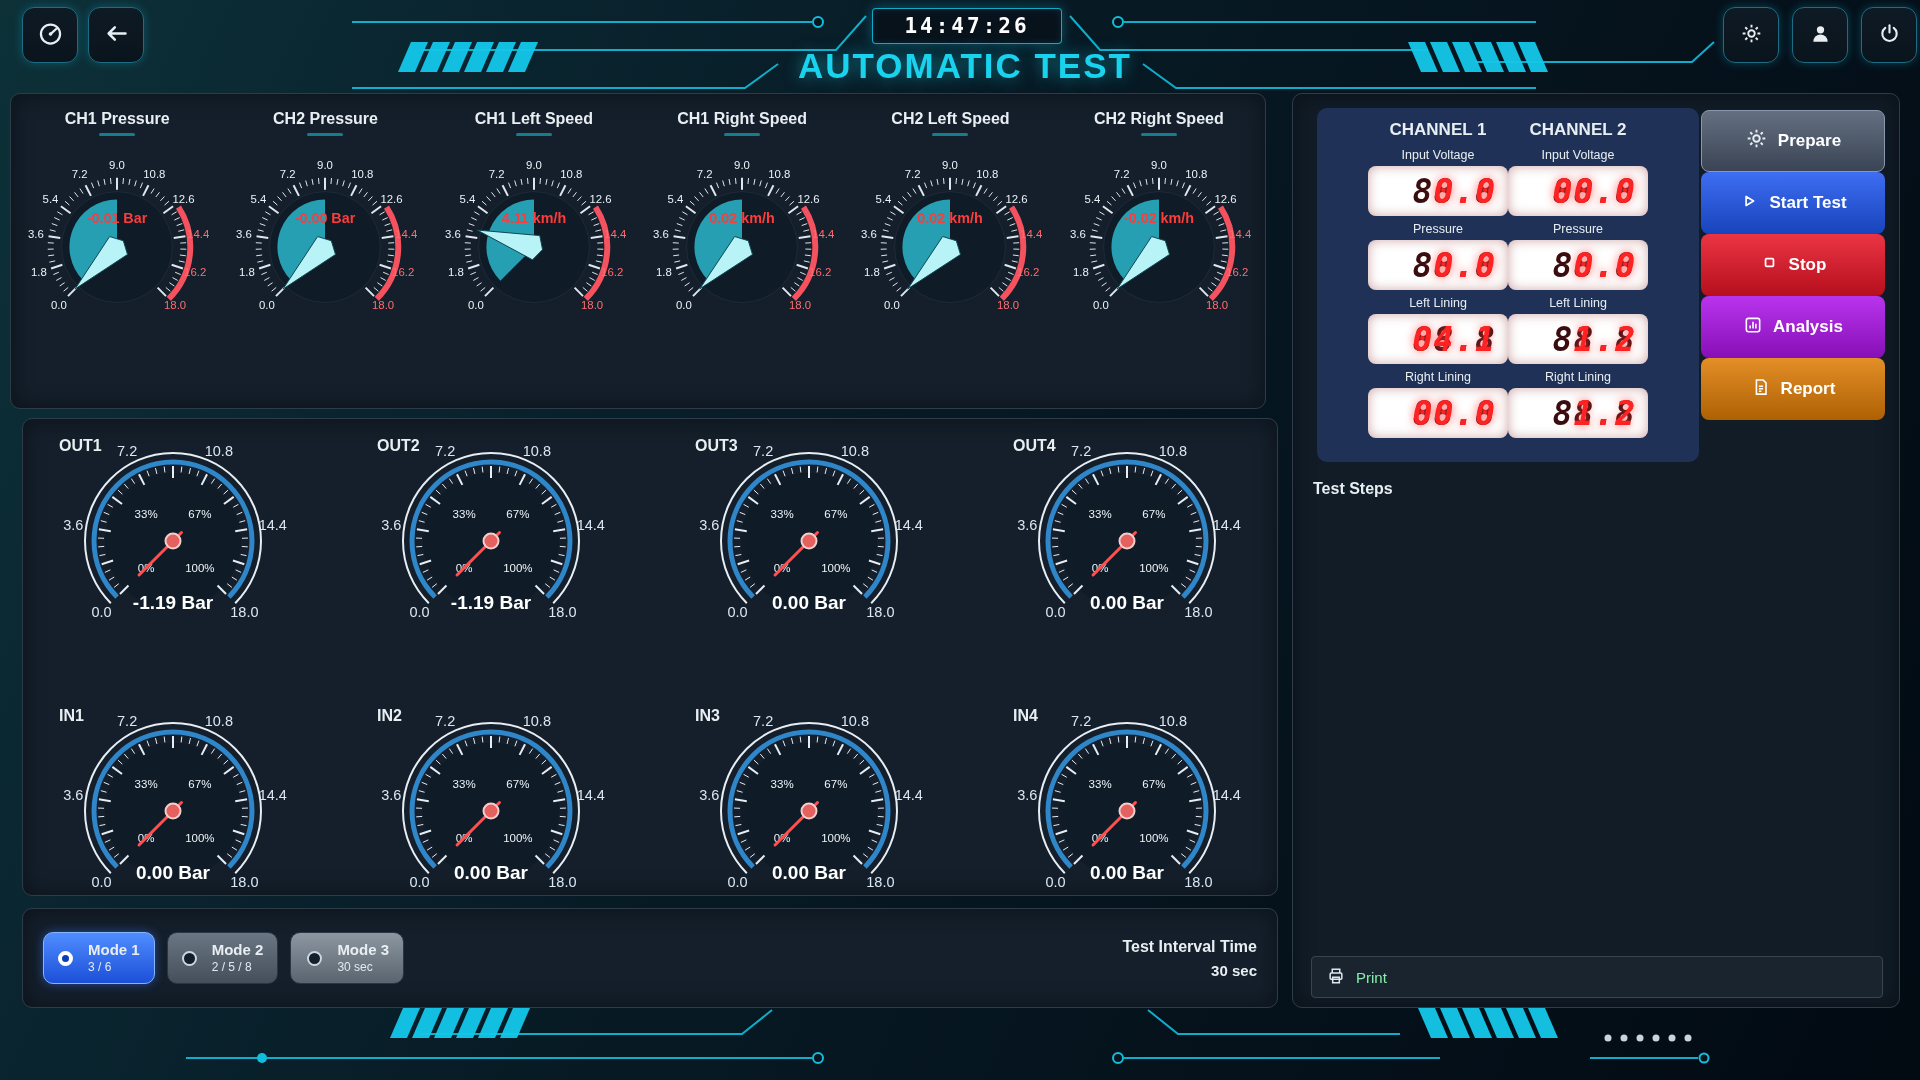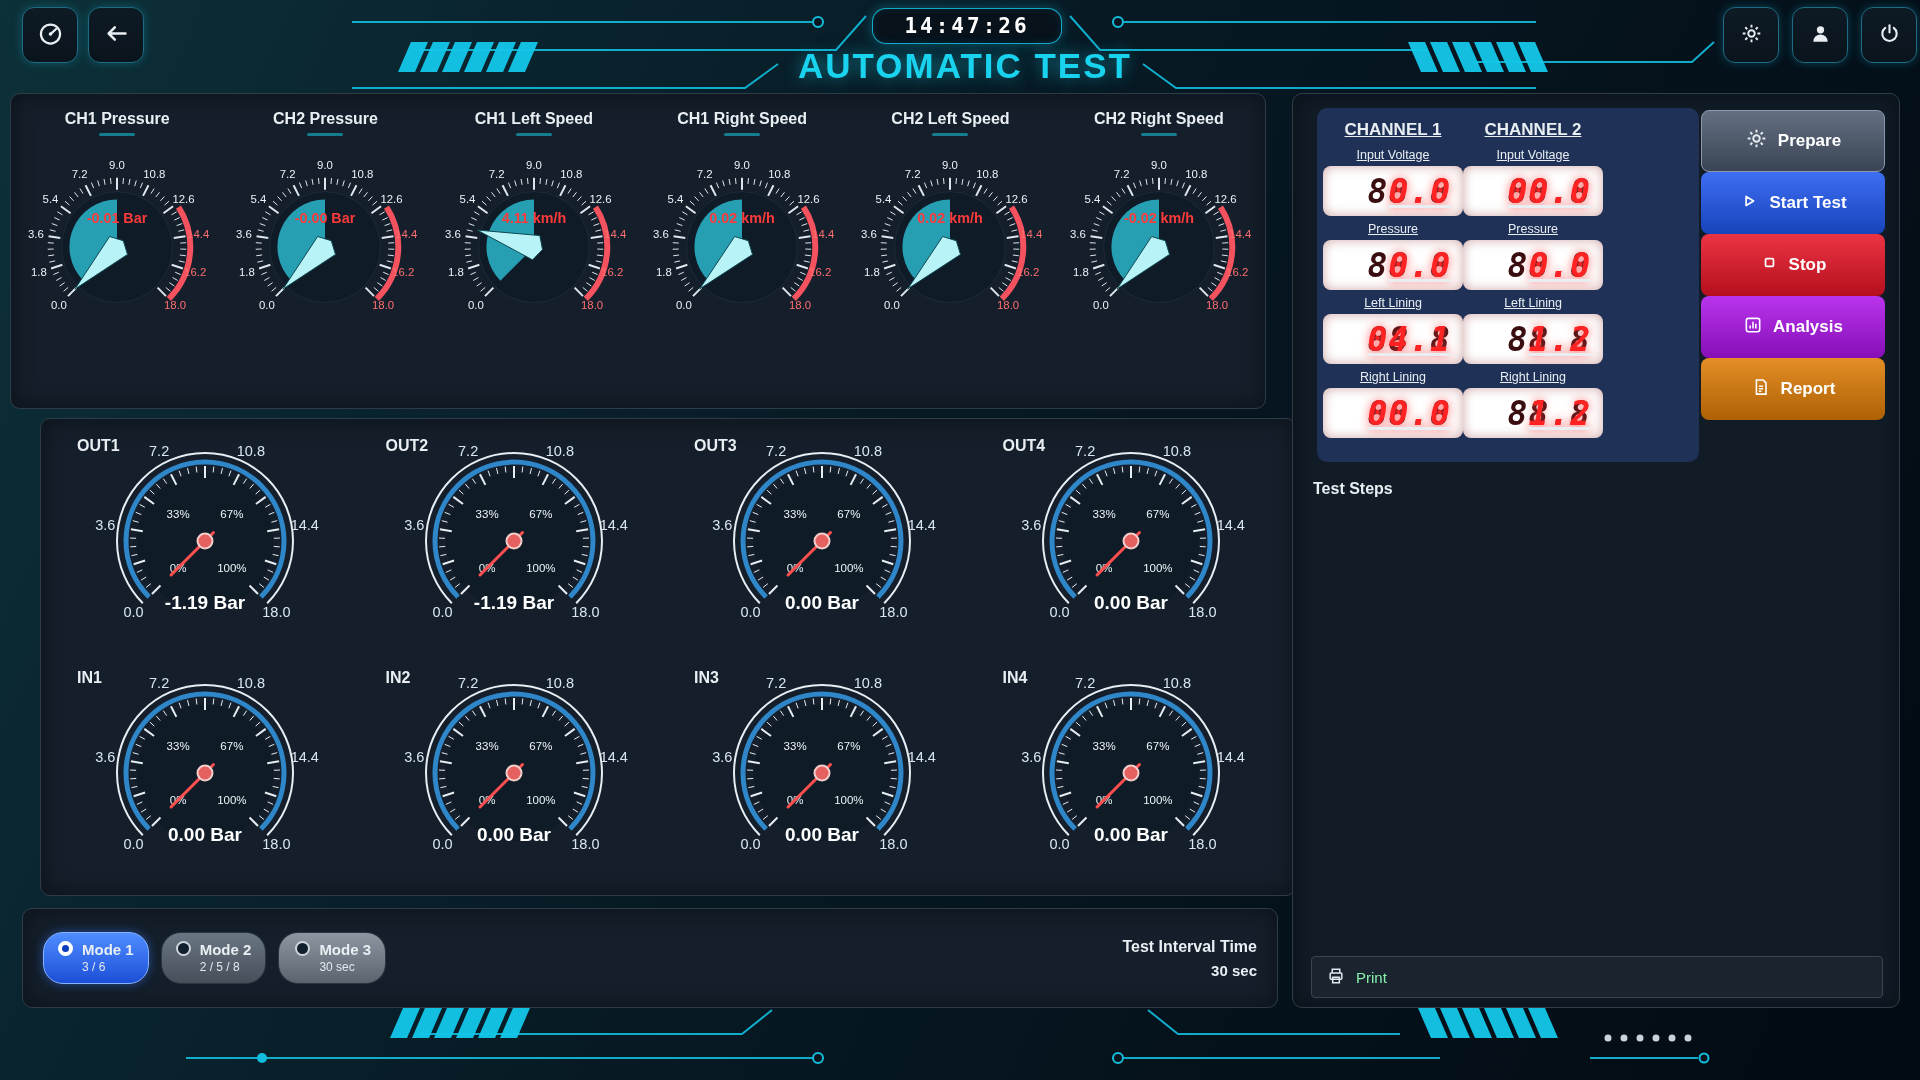--- a/index.html
+++ b/index.html
@@ -7,62 +7,62 @@
   .app{position:relative;width:1920px;height:1080px;overflow:hidden;color:#e8eef2;
     background:linear-gradient(115deg,#0d3138 0%,#0a2530 20%,#071a24 45%,#05121c 70%,#020a12 100%);}
   .deco{position:absolute;left:0;top:0;pointer-events:none;z-index:0}
   .panel{position:absolute;background:#141f2b;border:1px solid #2e3c49;border-radius:10px;
     box-shadow:inset 0 0 22px rgba(0,0,0,.45);z-index:1}
   
   .icon-btn{position:absolute;top:7px;width:56px;height:56px;border-radius:12px;cursor:pointer;z-index:2;
     background:linear-gradient(180deg,#0e1a24,#0a141d);border:1px solid #1d6c84;
     box-shadow:0 0 10px rgba(23,195,230,.28);display:flex;align-items:center;justify-content:center;}
   .time-capsule{position:absolute;left:872px;top:8px;width:190px;height:36px;z-index:2;
-    background:#08121b;border:1px solid rgba(23,195,230,.85);border-radius:14px;
+    background:#08121b;border:1px solid rgba(23,195,230,.85);border-radius:4px;
     box-shadow:0 0 12px rgba(23,195,230,.35), inset 0 0 8px rgba(23,195,230,.12);
     display:flex;align-items:center;justify-content:center;}
   .time-capsule span{font-family:"DejaVu Sans Mono",monospace;font-weight:bold;font-size:21px;letter-spacing:3px;color:#fff;}
   .page-title{position:absolute;left:640px;width:650px;top:46px;text-align:center;z-index:2;
     font-size:35px;font-weight:bold;letter-spacing:2px;color:#19d3ee;text-shadow:0 0 16px rgba(25,211,238,.55);}
   
   .top-gauges{left:10px;top:93px;width:1256px;height:316px;display:grid;grid-template-columns:repeat(6,1fr);padding:4px 2px;}
   .tg{display:flex;flex-direction:column;align-items:center;}
   .tg-title{margin-top:12px;font-weight:bold;font-size:16px;text-align:center;}
   .tg-title::after{content:'';display:block;width:36px;height:3px;margin:5px auto 0;background:#157d8d;border-radius:2px;}
   .tg-svg{width:204px;margin-top:16px;}
   .tg-tick{font-size:11.5px;font-family:"Liberation Sans",sans-serif;}
   .tg-val{font-size:14.5px;font-weight:bold;font-family:"Liberation Sans",sans-serif;}
   
-  .io-gauges{left:40px;top:418px;width:1256px;height:478px;display:grid;grid-template-columns:repeat(4,1fr);grid-template-rows:repeat(2,1fr);padding:6px 10px;}
+  .io-gauges{left:22px;top:418px;width:1256px;height:478px;display:grid;grid-template-columns:repeat(4,1fr);grid-template-rows:repeat(2,1fr);padding:6px 10px;gap:38px;}
   .ig{position:relative;display:flex;align-items:flex-start;justify-content:center;}
   .ig-name{position:absolute;left:26px;top:12px;font-weight:bold;font-size:16px;}
   .ig-svg{width:252px;margin-top:4px;}
   .ig-tick{font-size:14.5px;fill:#d9e7f3;font-family:"Liberation Sans",sans-serif;}
   .ig-pct{font-size:11.5px;fill:#eef4f8;font-family:"Liberation Sans",sans-serif;}
   .ig-val{font-size:19px;font-weight:bold;fill:#ffffff;font-family:"Liberation Sans",sans-serif;}
   
   .mode-panel{left:22px;top:908px;width:1256px;height:100px;display:flex;align-items:center;padding:0 20px;}
   .mode-buttons{display:flex;gap:12px;}
-  .mode-btn{display:flex;align-items:flex-start;gap:9px;padding:8px 14px;border-radius:20px;cursor:pointer;
+  .mode-btn{display:flex;align-items:center;gap:15px;padding:8px 14px;border-radius:10px;cursor:pointer;
     border:1px solid #2a3642;background:linear-gradient(180deg,#6b7684,#454f5a);color:#e8eef2;}
   .mode-btn:nth-child(3){background:linear-gradient(180deg,#8d97a2,#5a646e);padding-left:16px;}
   .mode-btn.active{background:linear-gradient(180deg,#4f8dff,#1c4fd8);border-color:#86b4ff;box-shadow:0 0 10px rgba(60,120,255,.5);}
   .radio{width:15px;height:15px;border-radius:50%;border:2px solid #cdd5dd;background:#11202c;display:flex;align-items:center;justify-content:center;flex:none;}
   .mode-btn.active .radio{background:#fff;border-color:#fff;}
   .radio-dot{width:7px;height:7px;border-radius:50%;background:#0b3dbb;}
   .mode-texts{display:flex;flex-direction:column;align-items:flex-start;line-height:1.25;}
   .mode-label{font-size:15px;font-weight:bold;}
   .mode-sub{font-size:12px;color:#e3e9ef;}
   .interval{margin-left:auto;text-align:right;}
   .interval-label{font-size:16px;font-weight:bold;}
   .interval-value{font-size:15px;font-weight:bold;margin-top:6px;}
   
   .right-panel{left:1292px;top:93px;width:608px;height:915px;background:#111c27;}
   .led-panel{position:absolute;left:24px;top:14px;width:382px;height:354px;background:#1f3157;border-radius:10px;
-    display:flex;justify-content:flex-start;padding:10px 6px;text-decoration:underline;}
+    display:flex;justify-content:center;padding:10px 6px;}
   .led-col{display:flex;flex-direction:column;align-items:center;}
   .led-title{font-size:17px;font-weight:bold;margin:2px 0 2px;}
   .led-label{font-size:12.5px;margin:6px 0 4px;}
   .led-box{position:relative;width:140px;height:50px;background:#ffffff;border-radius:8px;
     box-shadow:inset 0 0 12px rgba(120,0,0,.35);display:flex;align-items:center;justify-content:flex-end;padding:0 12px;}
   .led-digits{font-family:"DejaVu Sans Mono",monospace;font-style:italic;font-weight:bold;font-size:33px;letter-spacing:1px;}
   .led-ghost{position:absolute;right:12px;top:50%;transform:translateY(-50%);color:#3a0e10;}
   .led-val{position:relative;color:#ff2222;text-shadow:0 0 10px rgba(255,60,60,.8);}
   .action-col{position:absolute;left:408px;top:16px;width:184px;display:flex;flex-direction:column;}
   .action-btn{height:62px;border:none;border-radius:8px;cursor:pointer;color:#fff;font-size:17px;font-weight:bold;

